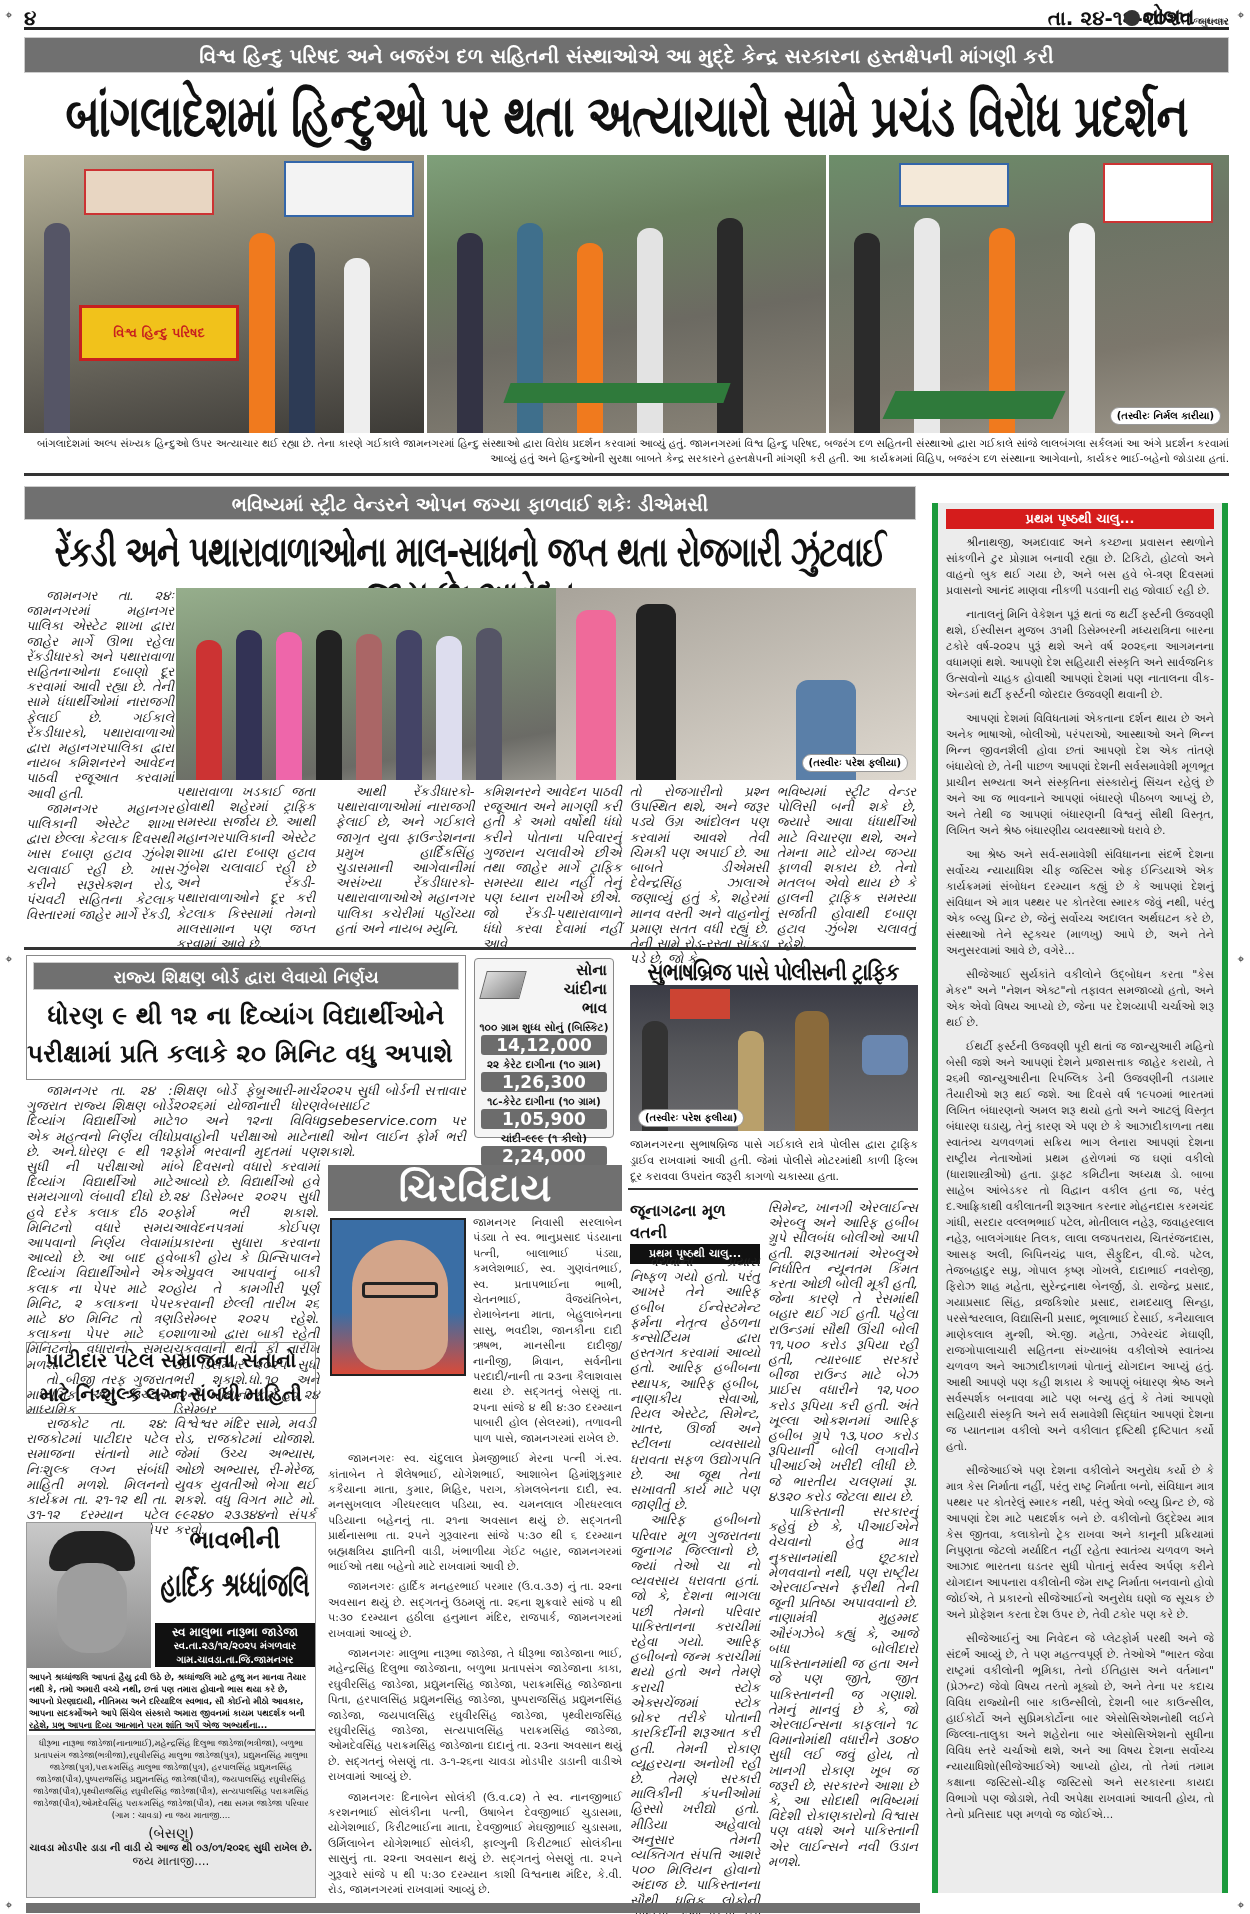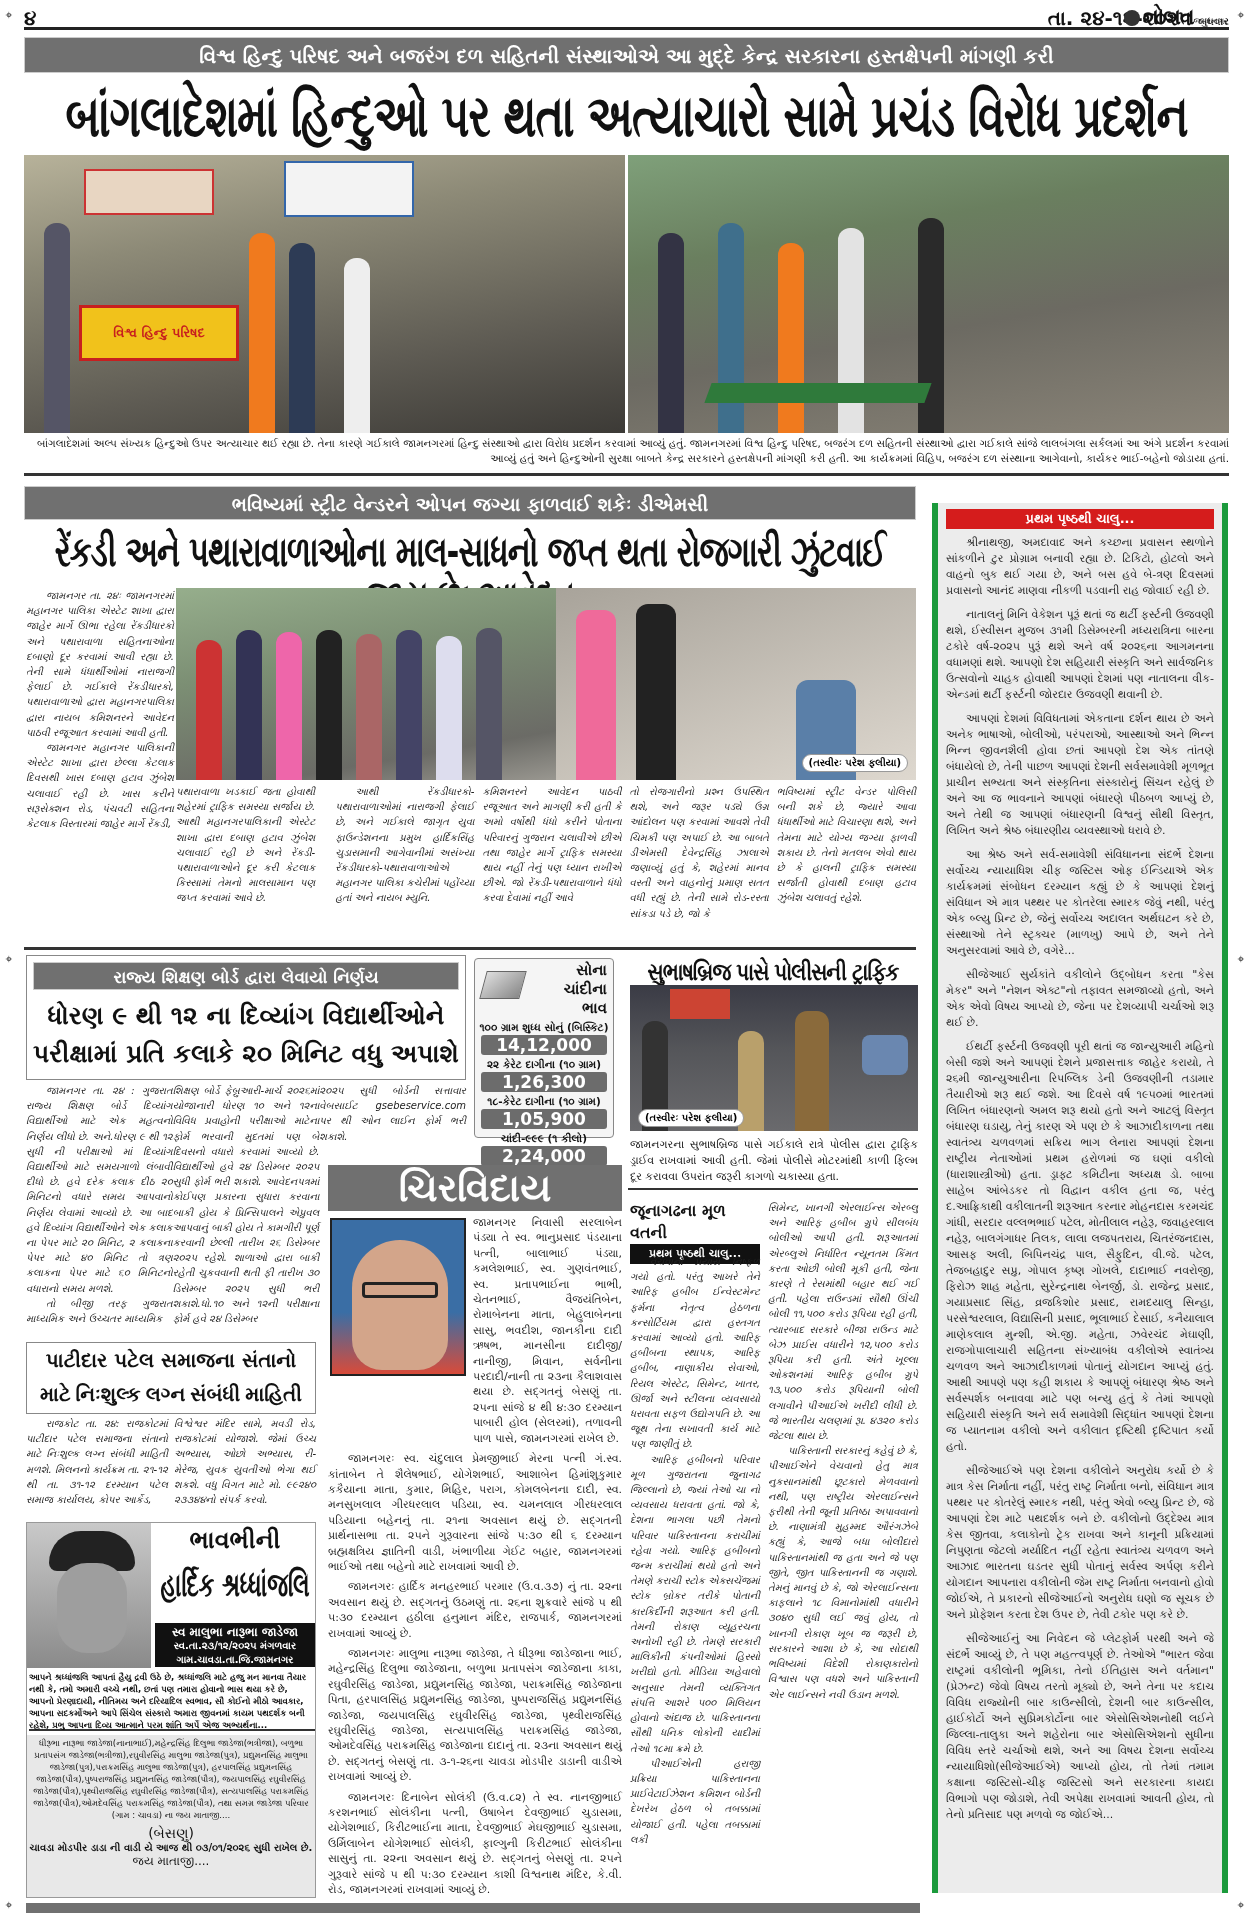--- a/index.html
+++ b/index.html
@@ -12,21 +12,21 @@
   .date-line small { font-size: 11px; font-weight: normal; }
   .logo { position: absolute; right: 0; top: -2px; font-size: 22px; font-weight: 900; letter-spacing: -1px; }
   .logo span.c { font-size: 9px; font-weight: normal; letter-spacing: 0; }
   .logo-mark { display: inline-block; width: 16px; height: 16px; border-radius: 50%; background: #333; vertical-align: middle; margin-right: 2px; }
   .kicker { background: #707070; color: #fff; text-align: center; font-weight: bold; border: 1px solid #ccc; }
   .headline { font-weight: 900; text-align: center; letter-spacing: -1px; transform: scaleY(1.35); transform-origin: top; font-family: "DejaVu Sans", sans-serif; }
   .photo { background: linear-gradient(160deg,#8a9a7c 0%,#6a6d62 35%,#5a5550 60%,#7d7a70 100%); overflow: hidden; }
   .photo .fig { position: absolute; bottom: 0; width: 26px; border-radius: 12px 12px 0 0; }
   .credit { position: absolute; right: 8px; bottom: 8px; background: #fff; color: #000; font-size: 10px; padding: 2px 6px; border-radius: 10px; border: 1px solid #999; font-weight: bold; }
   .caption { font-size: 10.5px; line-height: 15px; text-align: right; }
-  .col { font-size: 10px; line-height: 15.2px; text-align: justify; font-style: italic; color: #222; }
+  .col { font-size: 13px; line-height: 15.2px; text-align: justify; font-style: italic; color: #222; }
   .col p { text-indent: 20px; }
   .rule { background: #333; }
   .box { border: 1px solid #888; }
   .side { border-left: 6px solid #1b9a3c; border-right: 6px solid #1b9a3c; background: #ececec; }
   .side-head { background: #d51c1c; color: #fff; font-weight: bold; text-align: center; font-size: 13px; }
   .side-body { font-size: 11px; line-height: 16px; text-align: justify; color: #222; }
   .side-body p { text-indent: 20px; margin-bottom: 8px; }
   .price-label { font-size: 10.5px; text-align: center; font-weight: bold; }
   .price-val { background: #6c6c6c; color: #fff; font-weight: bold; font-size: 17px; text-align: center; border-radius: 3px; height: 20px; line-height: 20px; margin: 1px 6px 3px; }
   .obit-head { background: #707070; color: #fff; text-align: center; font-size: 38px; font-weight: 900; }
@@ -71,20 +71,30 @@
     <div class="fig" style="left:320px;height:175px;background:#eee;"></div>
   </div>
   <div class="photo" style="position:relative;flex:1;background:linear-gradient(170deg,#7fa07a 0%,#6a7f5f 30%,#6c6a62 60%,#8a8478 100%);">
     <div class="fig" style="left:30px;height:200px;background:#334;"></div>
     <div class="fig" style="left:90px;height:210px;background:#3f6f8c;"></div>
     <div class="fig" style="left:150px;height:190px;background:#f07a1e;"></div>
     <div class="fig" style="left:210px;height:205px;background:#e3e3e3;"></div>
     <div class="fig" style="left:290px;height:215px;background:#2a2a2a;"></div>
     <div style="position:absolute;left:80px;bottom:30px;width:220px;height:20px;background:#2f7a3b;transform:skewX(-20deg);"></div>
   </div>
+  <div class="photo" style="position:relative;flex:1;background:linear-gradient(170deg,#6d8e6a 0%,#6d7465 35%,#7c776c 70%,#9c968a 100%);">
+    <div style="position:absolute;right:16px;top:8px;width:110px;height:60px;background:#fff;border:2px solid #c33;"></div>
+    <div style="position:absolute;left:70px;top:8px;width:110px;height:44px;background:#f4e9d9;border:2px solid #36a;"></div>
+    <div class="fig" style="left:25px;height:200px;background:#2b2b2b;"></div>
+    <div class="fig" style="left:85px;height:215px;background:#e8e8e8;"></div>
+    <div class="fig" style="left:160px;height:205px;background:#f07a1e;"></div>
+    <div class="fig" style="left:240px;height:210px;background:#f2f2f2;"></div>
+    <div style="position:absolute;left:60px;bottom:14px;width:170px;height:28px;background:#2f7a3b;transform:skewX(-25deg);"></div>
+    <span class="credit">(તસ્વીરઃ નિર્મલ કારીયા)</span>
+  </div>
 </div>
 <div class="abs caption" style="left:24px;top:436px;width:1205px;height:34px;">બાંગલાદેશમાં અલ્પ સંખ્યક હિન્દુઓ ઉપર અત્યાચાર થઈ રહ્યા છે. તેના કારણે ગઈકાલે જામનગરમાં હિન્દુ સંસ્થાઓ દ્વારા વિરોધ પ્રદર્શન કરવામાં આવ્યું હતું. જામનગરમાં વિશ્વ હિન્દુ પરિષદ, બજરંગ દળ સહિતની સંસ્થાઓ દ્વારા ગઈકાલે સાંજે લાલબંગલા સર્કલમાં આ અંગે પ્રદર્શન કરવામાં આવ્યું હતું અને હિન્દુઓની સુરક્ષા બાબતે કેન્દ્ર સરકારને હસ્તક્ષેપની માંગણી કરી હતી. આ કાર્યક્રમમાં વિહિપ, બજરંગ દળ સંસ્થાના આગેવાનો, કાર્યકર ભાઈ-બહેનો જોડાયા હતાં.</div>
 <div class="abs rule" style="left:24px;top:473px;width:1205px;height:3px;"></div>
 
 <div class="abs kicker" style="left:24px;top:486px;width:892px;height:34px;line-height:34px;font-size:19px;">ભવિષ્યમાં સ્ટ્રીટ વેન્ડરને ઓપન જગ્યા ફાળવાઈ શકેઃ ડીએમસી</div>
 <div class="abs headline" style="left:24px;top:530px;width:892px;height:40px;font-size:31px;line-height:32px;">રેંકડી અને પથારાવાળાઓના માલ-સાધનો જપ્ત થતા રોજગારી ઝુંટવાઈ જાય છેઃ આવેદન</div>
 
 <div class="abs col" style="left:26px;top:588px;width:148px;height:356px;">
   <p>જામનગર તા. ૨૪ઃ જામનગરમાં મહાનગર પાલિકા એસ્ટેટ શાખા દ્વારા જાહેર માર્ગે ઊભા રહેલા રેંકડીધારકો અને પથારાવાળા સહિતનાઓના દબાણો દૂર કરવામાં આવી રહ્યા છે. તેની સામે ધંધાર્થીઓમાં નારાજગી ફેલાઈ છે. ગઈકાલે રેંકડીધારકો, પથારાવાળાઓ દ્વારા મહાનગરપાલિકા દ્વારા નાયબ કમિશનરને આવેદન પાઠવી રજૂઆત કરવામાં આવી હતી.</p>
   <p>જામનગર મહાનગર પાલિકાની એસ્ટેટ શાખા દ્વારા છેલ્લા કેટલાક દિવસથી ખાસ દબાણ હટાવ ઝુંબેશ ચલાવાઈ રહી છે. ખાસ કરીને સરૂસેક્શન રોડ, પંચવટી સહિતના કેટલાક વિસ્તારમાં જાહેર માર્ગે રેંકડી,</p>
@@ -125,21 +135,21 @@
     <p>સીજેઆઈ સુર્યકાંતે વકીલોને ઉદ્બોધન કરતા "કેસ મેકર" અને "નેશન એક્ટ"નો તફાવત સમજાવ્યો હતો, અને એક એવો વિષય આપ્યો છે, જેના પર દેશવ્યાપી ચર્ચાઓ શરૂ થઈ છે.</p>
     <p>ઈથર્ટી ફર્સ્ટની ઉજવણી પૂરી થતાં જ જાન્યુઆરી મહિનો બેસી જશે અને આપણાં દેશને પ્રજાસત્તાક જાહેર કરાયો, તે ૨૬મી જાન્યુઆરીના રિપબ્લિક ડેની ઉજવણીની તડામાર તૈયારીઓ શરૂ થઈ જશે. આ દિવસે વર્ષ ૧૯૫૦માં ભારતમાં લિખિત બંધારણનો અમલ શરૂ થયો હતો અને આટલું વિસ્તૃત બંધારણ ઘડાયુ, તેનું કારણ એ પણ છે કે આઝાદીકાળના તથા સ્વાતંત્ર્ય ચળવળમાં સક્રિય ભાગ લેનારા આપણાં દેશના રાષ્ટ્રીય નેતાઓમાં પ્રથમ હરોળમાં જ ઘણાં વકીલો (ધારાશાસ્ત્રીઓ) હતા. ડ્રાફ્ટ કમિટીના અધ્યક્ષ ડો. બાબા સાહેબ આંબેડકર તો વિદ્વાન વકીલ હતા જ, પરંતુ દ.આફ્રિકાથી વકીલાતની શરૂઆત કરનાર મોહનદાસ કરમચંદ ગાંધી, સરદાર વલ્લભભાઈ પટેલ, મોતીલાલ નહેરૂ, જવાહરલાલ નહેરૂ, બાલગંગાધર તિલક, લાલા લજપતરાય, ચિતરંજનદાસ, આસફ અલી, બિપિનચંદ્ર પાલ, સૈફુદિન, વી.જે. પટેલ, તેજબહાદુર સપ્રુ, ગોપાલ કૃષ્ણ ગોખલે, દાદાભાઈ નવરોજી, ફિરોઝ શાહ મહેતા, સુરેન્દ્રનાથ બેનર્જી, ડો. રાજેન્દ્ર પ્રસાદ, ગયાપ્રસાદ સિંહ, વ્રજકિશોર પ્રસાદ, રામદયાલુ સિન્હા, પરસેશ્વરલાલ, વિદ્યાસિની પ્રસાદ, ભૂલાભાઈ દેસાઈ, કનૈયાલાલ માણેકલાલ મુન્શી, એ.જી. મહેતા, ઝવેરચંદ મેઘાણી, રાજગોપાલાચારી સહિતના સંખ્યાબંધ વકીલોએ સ્વાતંત્ર્ય ચળવળ અને આઝાદીકાળમાં પોતાનું યોગદાન આપ્યું હતું. આથી આપણે પણ કહી શકાય કે આપણું બંધારણ શ્રેષ્ઠ અને સર્વસ્પર્શક બનાવવા માટે પણ બન્યુ હતું કે તેમાં આપણો સહિયારી સંસ્કૃતિ અને સર્વ સમાવેશી સિદ્ધાંત આપણાં દેશના જ પ્યાતનામ વકીલો અને વકીલાત દૃષ્ટિથી દૃષ્ટિપાત કર્યો હતો.</p>
     <p>સીજેઆઈએ પણ દેશના વકીલોને અનુરોધ કર્યો છે કે માત્ર કેસ નિર્માતા નહીં, પરંતુ રાષ્ટ્ર નિર્માતા બનો, સંવિધાન માત્ર પથ્થર પર કોતરેલું સ્મારક નથી, પરંતુ એવો બ્લ્યુ પ્રિન્ટ છે, જે આપણાં દેશ માટે પથદર્શક બને છે. વકીલોનો ઉદ્દેશ્ય માત્ર કેસ જીતવા, કલાકોનો ટ્રેક રાખવા અને કાનૂની પ્રક્રિયામાં નિપુણતા જેટલો મર્યાદિત નહીં રહેતા સ્વાતંત્ર્ય ચળવળ અને આઝાદ ભારતના ઘડતર સુધી પોતાનું સર્વસ્વ અર્પણ કરીને યોગદાન આપનારા વકીલોની જેમ રાષ્ટ્ર નિર્માતા બનવાનો હોવો જોઈએ, તે પ્રકારનો સીજેઆઈનો અનુરોધ ઘણો જ સૂચક છે અને પ્રોફેશન કરતા દેશ ઉપર છે, તેવી ટકોર પણ કરે છે.</p>
     <p>સીજેઆઈનું આ નિવેદન જે પ્લેટફોર્મ પરથી અને જે સંદર્ભે આવ્યું છે, તે પણ મહત્ત્વપૂર્ણ છે. તેઓએ "ભારત જેવા રાષ્ટ્રમાં વકીલોની ભૂમિકા, તેનો ઈતિહાસ અને વર્તમાન" (પ્રેઝન્ટ) જેવો વિષય તરતો મૂક્યો છે, અને તેના પર કદાચ વિવિધ રાજ્યોની બાર કાઉન્સીલો, દેશની બાર કાઉન્સીલ, હાઈકોર્ટો અને સુપ્રિમકોર્ટોના બાર એસોસિએશનોથી લઈને જિલ્લા-તાલુકા અને શહેરોના બાર એસોસિએશનો સુધીના વિવિધ સ્તરે ચર્ચાઓ થશે, અને આ વિષય દેશના સર્વોચ્ચ ન્યાયાધિશો(સીજેઆઈએ) આપ્યો હોય, તો તેમાં તમામ કક્ષાના જસ્ટિસો-ચીફ જસ્ટિસો અને સરકારના કાયદા વિભાગો પણ જોડાશે, તેવી અપેક્ષા રાખવામાં આવતી હોય, તો તેનો પ્રતિસાદ પણ મળવો જ જોઈએ...</p>
   </div>
 </div>
 
 <div class="abs box" style="left:26px;top:955px;width:440px;height:125px;">
   <div class="kicker" style="margin:6px;height:28px;line-height:28px;font-size:17px;">રાજ્ય શિક્ષણ બોર્ડ દ્વારા લેવાયો નિર્ણય</div>
   <div style="text-align:center;font-weight:900;font-size:25px;line-height:40px;">ધોરણ ૯ થી ૧૨ ના દિવ્યાંગ વિદ્યાર્થીઓને</div>
-  <div style="text-align:center;font-weight:900;font-size:25px;line-height:36px;">પરીક્ષામાં પ્રતિ કલાકે ૨૦ મિનિટ વધુ અપાશે</div>
+  <div style="font-weight:900;font-size:25px;line-height:36px;">પરીક્ષામાં પ્રતિ કલાકે ૨૦ મિનિટ વધુ અપાશે</div>
 </div>
 <div class="abs" style="left:26px;top:1083px;width:440px;height:240px;display:flex;">
   <div class="col" style="flex:1;">
     <p>જામનગર તા. ૨૪ : ગુજરાત રાજ્ય શિક્ષણ બોર્ડે દિવ્યાંગ વિદ્યાર્થીઓ માટે એક મહત્વનો નિર્ણય લીધો છે. અને.ધોરણ ૯ થી ૧૨ સુધી ની પરીક્ષાઓ માં દિવ્યાંગ વિદ્યાર્થીઓ માટે સમયગાળો લંબાવી દીધો છે. હવે દરેક કલાક દીઠ ૨૦ મિનિટનો વધારે સમય આપવાનો નિર્ણય લેવામાં આવ્યો છે. આ બાદ હવે દિવ્યાંગ વિદ્યાર્થીઓને એક કલાક ના પેપર માટે ૨૦ મિનિટ, ૨ કલાકના પેપર માટે ૪૦ મિનિટ તો ત્રણ કલાકના પેપર માટે ૬૦ મિનિટનો વધારાનો સમય મળશે.</p>
     <p>તો બીજી તરફ ગુજરાત માધ્યમિક અને ઉચ્ચતર માધ્યમિક</p>
   </div>
   <div class="col" style="flex:1;">શિક્ષણ બોર્ડે ફેબ્રુઆરી-માર્ચ ૨૦૨૬માં યોજાનારી ધોરણ ૧૦ અને ૧૨ના વિવિધ પ્રવાહોની પરીક્ષાઓ માટેના ફોર્મ ભરવાની મુદતમાં પણ બે દિવસનો વધારો કરવામાં આવ્યો છે. વિદ્યાર્થીઓ હવે ૨૪ ડિસેમ્બર ૨૦૨૫ સુધી ફોર્મ ભરી શકાશે. આવેદનપત્રમાં કોઈપણ પ્રકારના સુધારા કરવાના બાકી હોય કે પ્રિન્સિપાલને એપ્રુવલ આપવાનું બાકી હોય તે કામગીરી પૂર્ણ કરવાની છેલ્લી તારીખ ૨૬ ડિસેમ્બર ૨૦૨૫ રહેશે. શાળાઓ દ્વારા બાકી રહેતી ચુકવવાની થતી ફી તારીખ ૩૦ ડિસેમ્બર ૨૦૨૫ સુધી ભરી શકાશે.ધો.૧૦ અને ૧૨ની પરીક્ષાના ફોર્મ હવે ૨૪ ડિસેમ્બર</div>
   <div class="col" style="flex:1;">૨૦૨૫ સુધી બોર્ડની સત્તાવાર વેબસાઈટ gsebeservice.com પર થી ઓન લાઈન ફોર્મ ભરી શકાશે.</div>
 </div>
 

